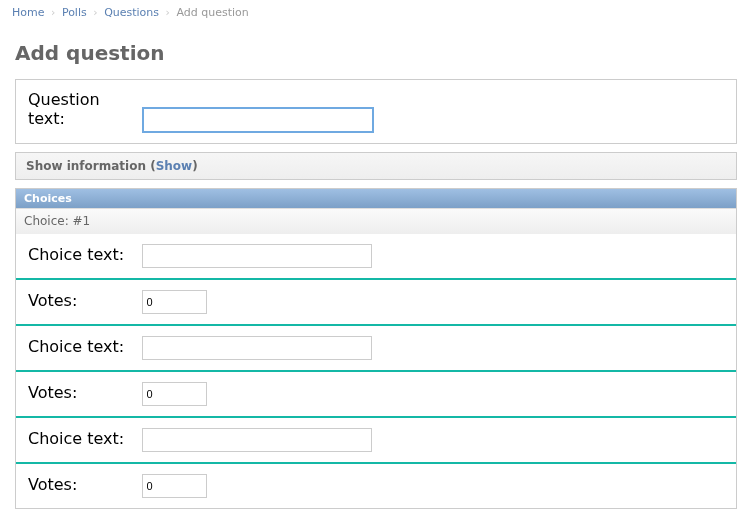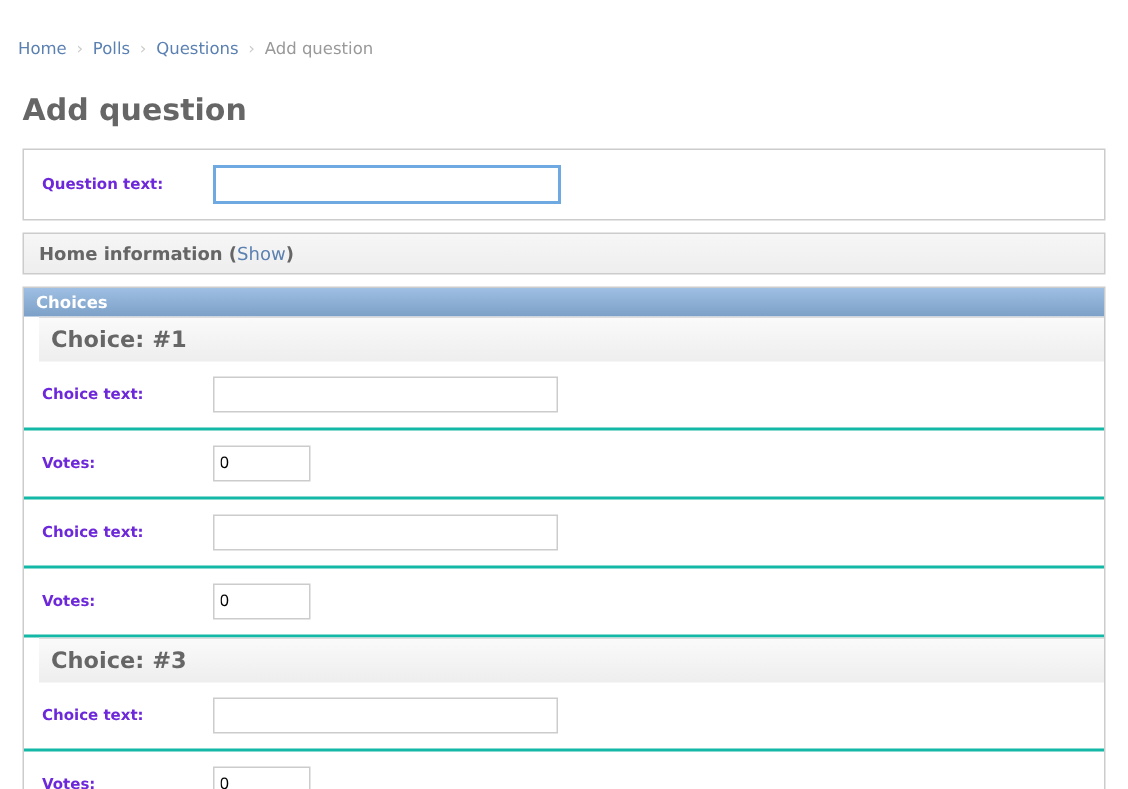--- a/index.html
+++ b/index.html
@@ -7,21 +7,20 @@
       margin: 0;
       padding: 0;
       font-size: 11px;
       color: #333;
     }
     .breadcrumb {
       background: #fff;
       padding: 6px 12px;
       font-size: 11px;
       color: #999;
-      margin-top: 20px;
     }
     .breadcrumb a {
       color: #5b80b2;
       text-decoration: none;
     }
     .sep {
       color: #ccc;
       padding: 0 3px;
     }
     .content {
@@ -42,23 +41,23 @@
       padding: 10px 12px;
       border-bottom: 2px solid #14b8a6;
       overflow: hidden;
     }
     .form-row:last-child {
       border-bottom: none;
     }
     .form-row label {
       display: inline-block;
       width: 110px;
-      font-weight: bold;
-      font-size: 10px;
-      color: #6d28d9;
+      font-weight: normal;
+      font-size: 16px;
+      color: #000000;
     }
     .form-row input[type=text] {
       border: 1px solid #ccc;
       padding: 2px 4px;
       height: 18px;
       font-size: 11px;
     }
     .q-input {
       width: 220px;
       border: 2px solid #6fa9e1 !important;
@@ -76,43 +75,42 @@
       border: 1px solid #ccc;
       padding: 6px 10px;
       font-weight: bold;
       color: #666;
       margin-bottom: 8px;
       font-size: 12px;
     }
     .collapse-header a {
       color: #5b80b2;
       text-decoration: none;
-      font-weight: normal;
+      font-weight: bold;
       text-align: center;
     }
     .inline-group {
       border: 1px solid #ccc;
       margin-bottom: 12px;
     }
     .inline-title {
       background: linear-gradient(#9fbfe3,#7ca0c7);
       color: #fff;
       font-weight: bold;
       padding: 3px 8px;
       font-size: 11px;
     }
     .inline-item-title {
       background: linear-gradient(#fafafa,#eee);
       padding: 5px 8px;
-      font-weight: bold;
+      font-weight: normal;
       color: #666;
       border-top: 1px solid #ddd;
       border-bottom: 1px solid #eee;
-      font-size: 15px;
-      margin-left: 10px;
+      font-size: 12px;
     }
   </style>
 </head>
 <body>
 
 <div class="breadcrumb">
   <a href="#">Home</a>
   <span class="sep">›</span>
   <a href="#">Polls</a>
   <span class="sep">›</span>
@@ -125,21 +123,21 @@
   <h1>Add question</h1>
 
   <div class="module">
     <div class="form-row">
       <label>Question text:</label>
       <input type="text" class="q-input" value="" style="">
     </div>
   </div>
 
   <div class="collapse-header">
-    <span>Home information</span>
+    <span>Show information</span>
     (<a href="#">Show</a>)
   </div>
 
   <div class="inline-group">
     <div class="inline-title">Choices</div>
 
     <div class="inline-item-title">Choice: #1</div>
     <div class="form-row">
       <label>Choice text:</label>
       <input type="text" class="choice-text-input" value="" style="">
@@ -151,21 +149,20 @@
 
     <div class="form-row">
       <label>Choice text:</label>
       <input type="text" class="choice-text-input" value="" style="">
     </div>
     <div class="form-row">
       <label>Votes:</label>
       <input type="text" class="votes-input" value="0" style="">
     </div>
 
-    <div class="inline-item-title">Choice: #3</div>
     <div class="form-row">
       <label>Choice text:</label>
       <input type="text" class="choice-text-input" value="" style="">
     </div>
     <div class="form-row">
       <label>Votes:</label>
       <input type="text" class="votes-input" value="0" style="">
     </div>
 
   </div>

